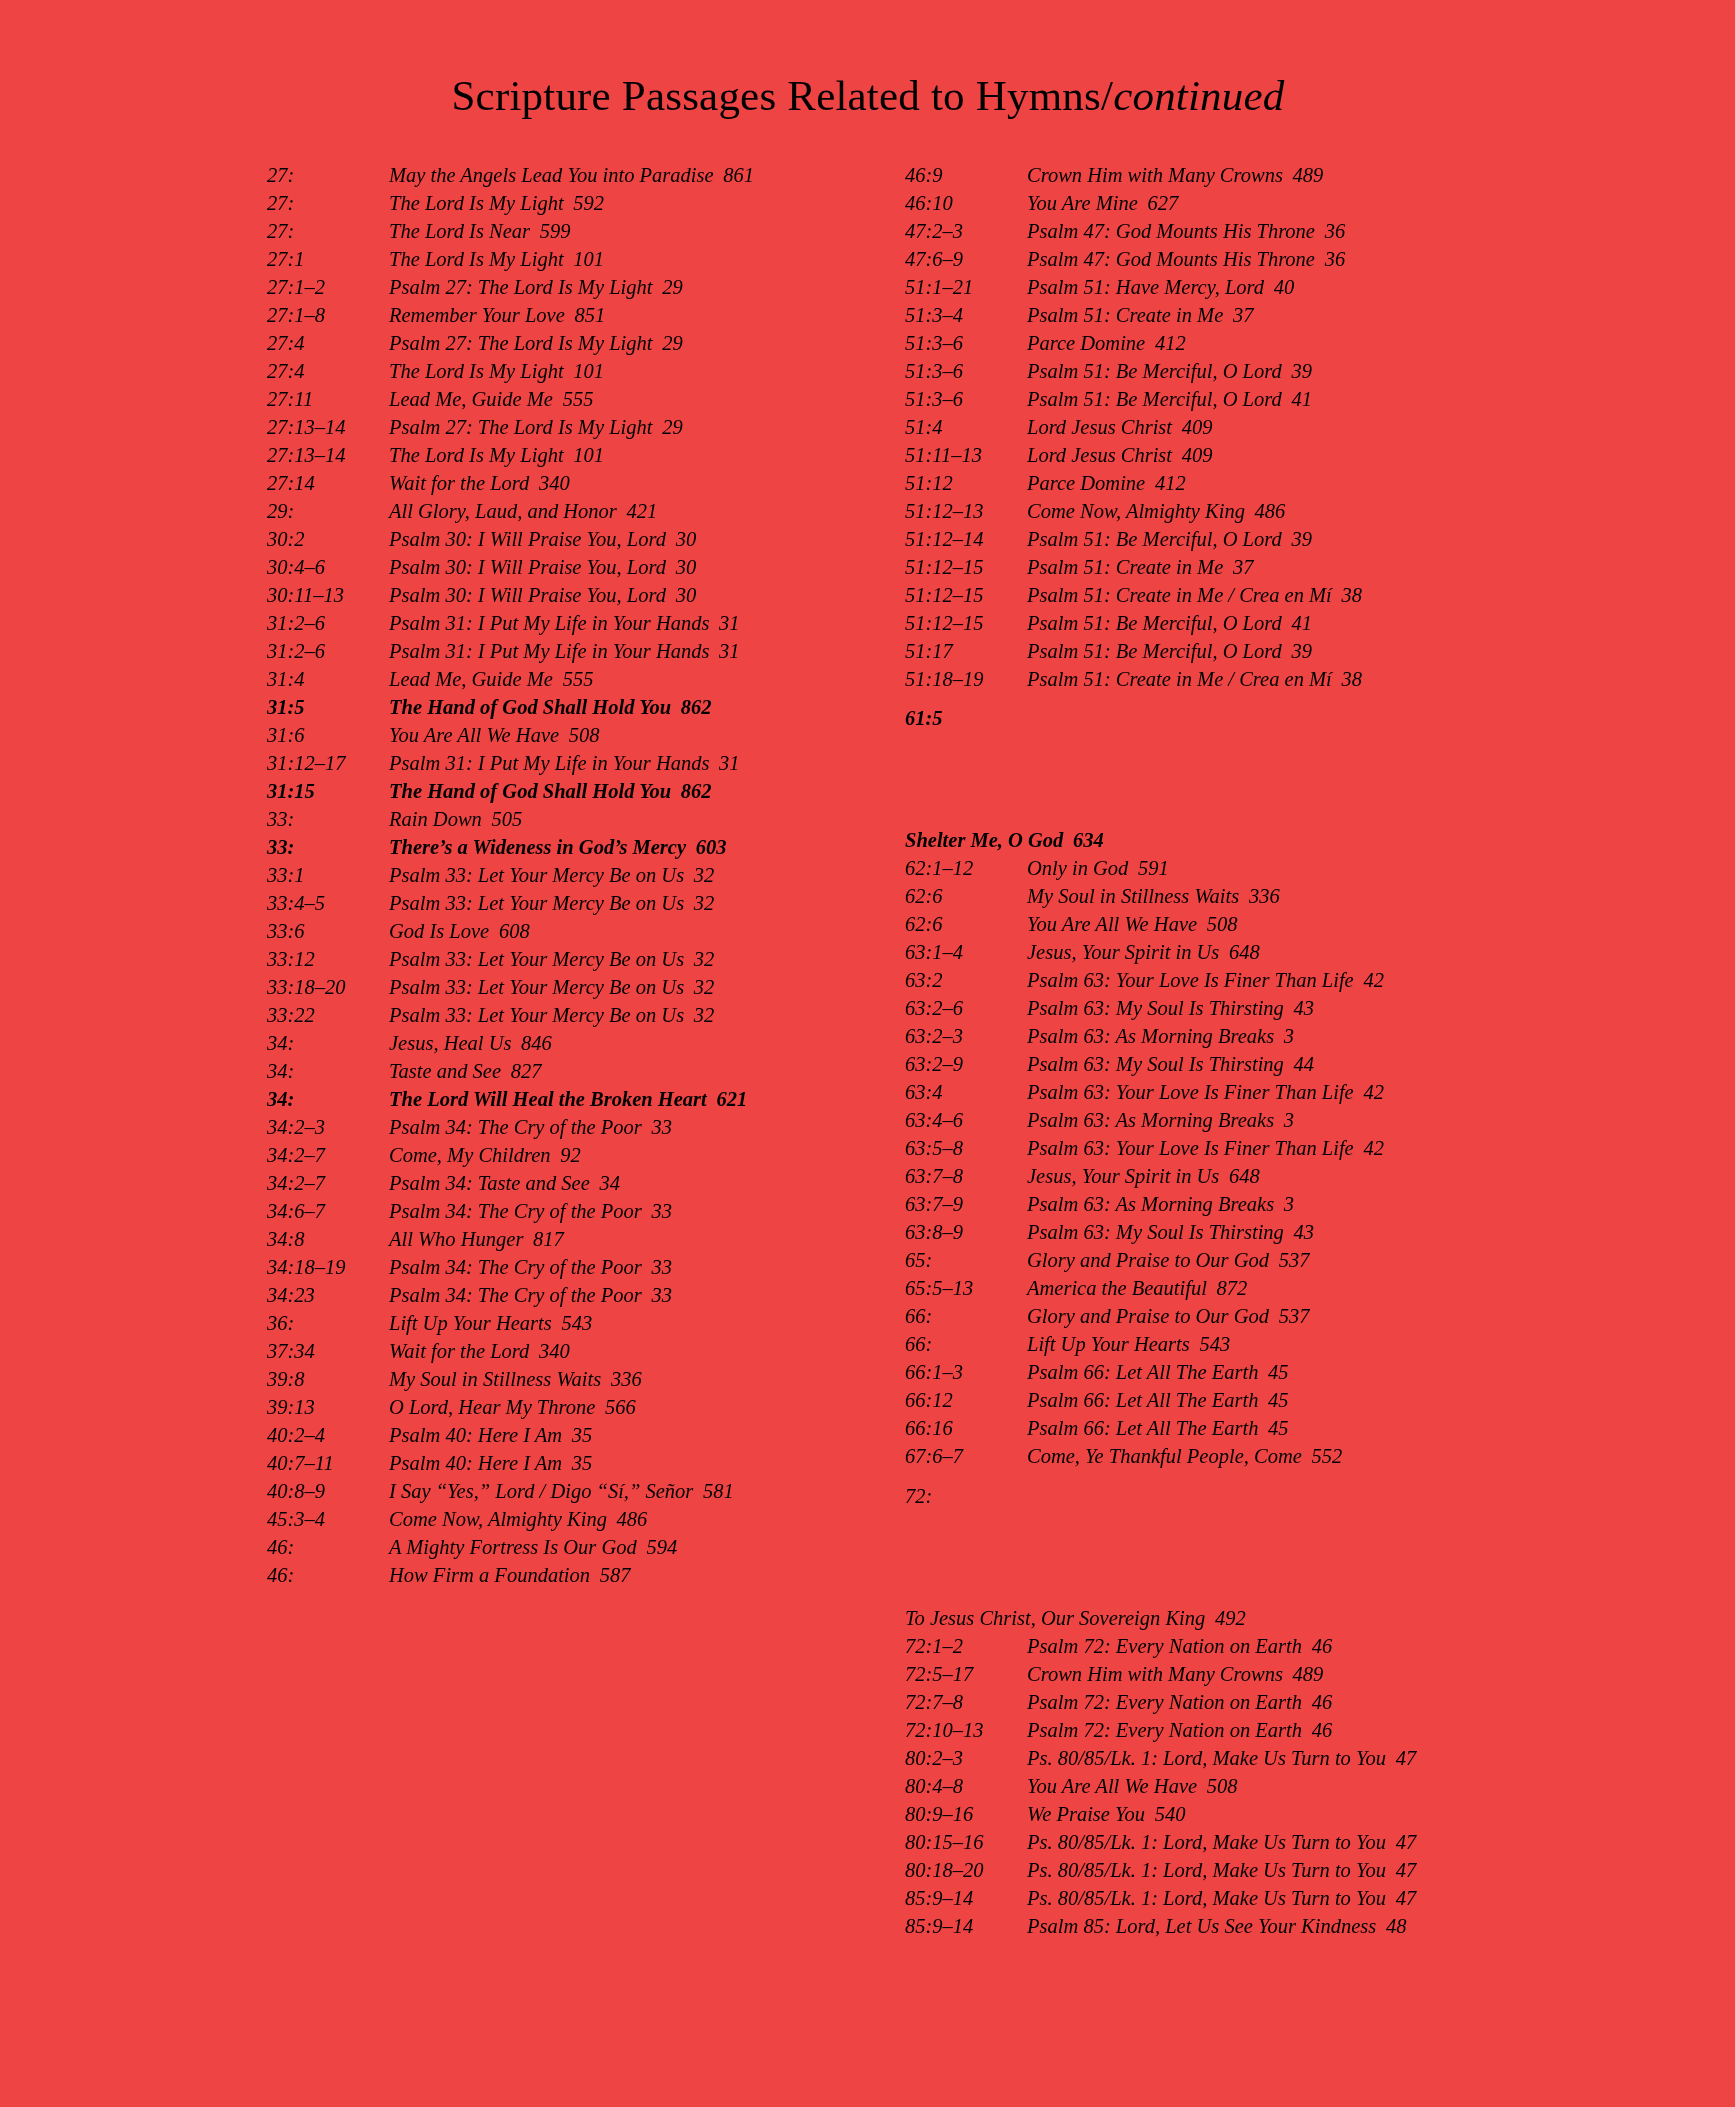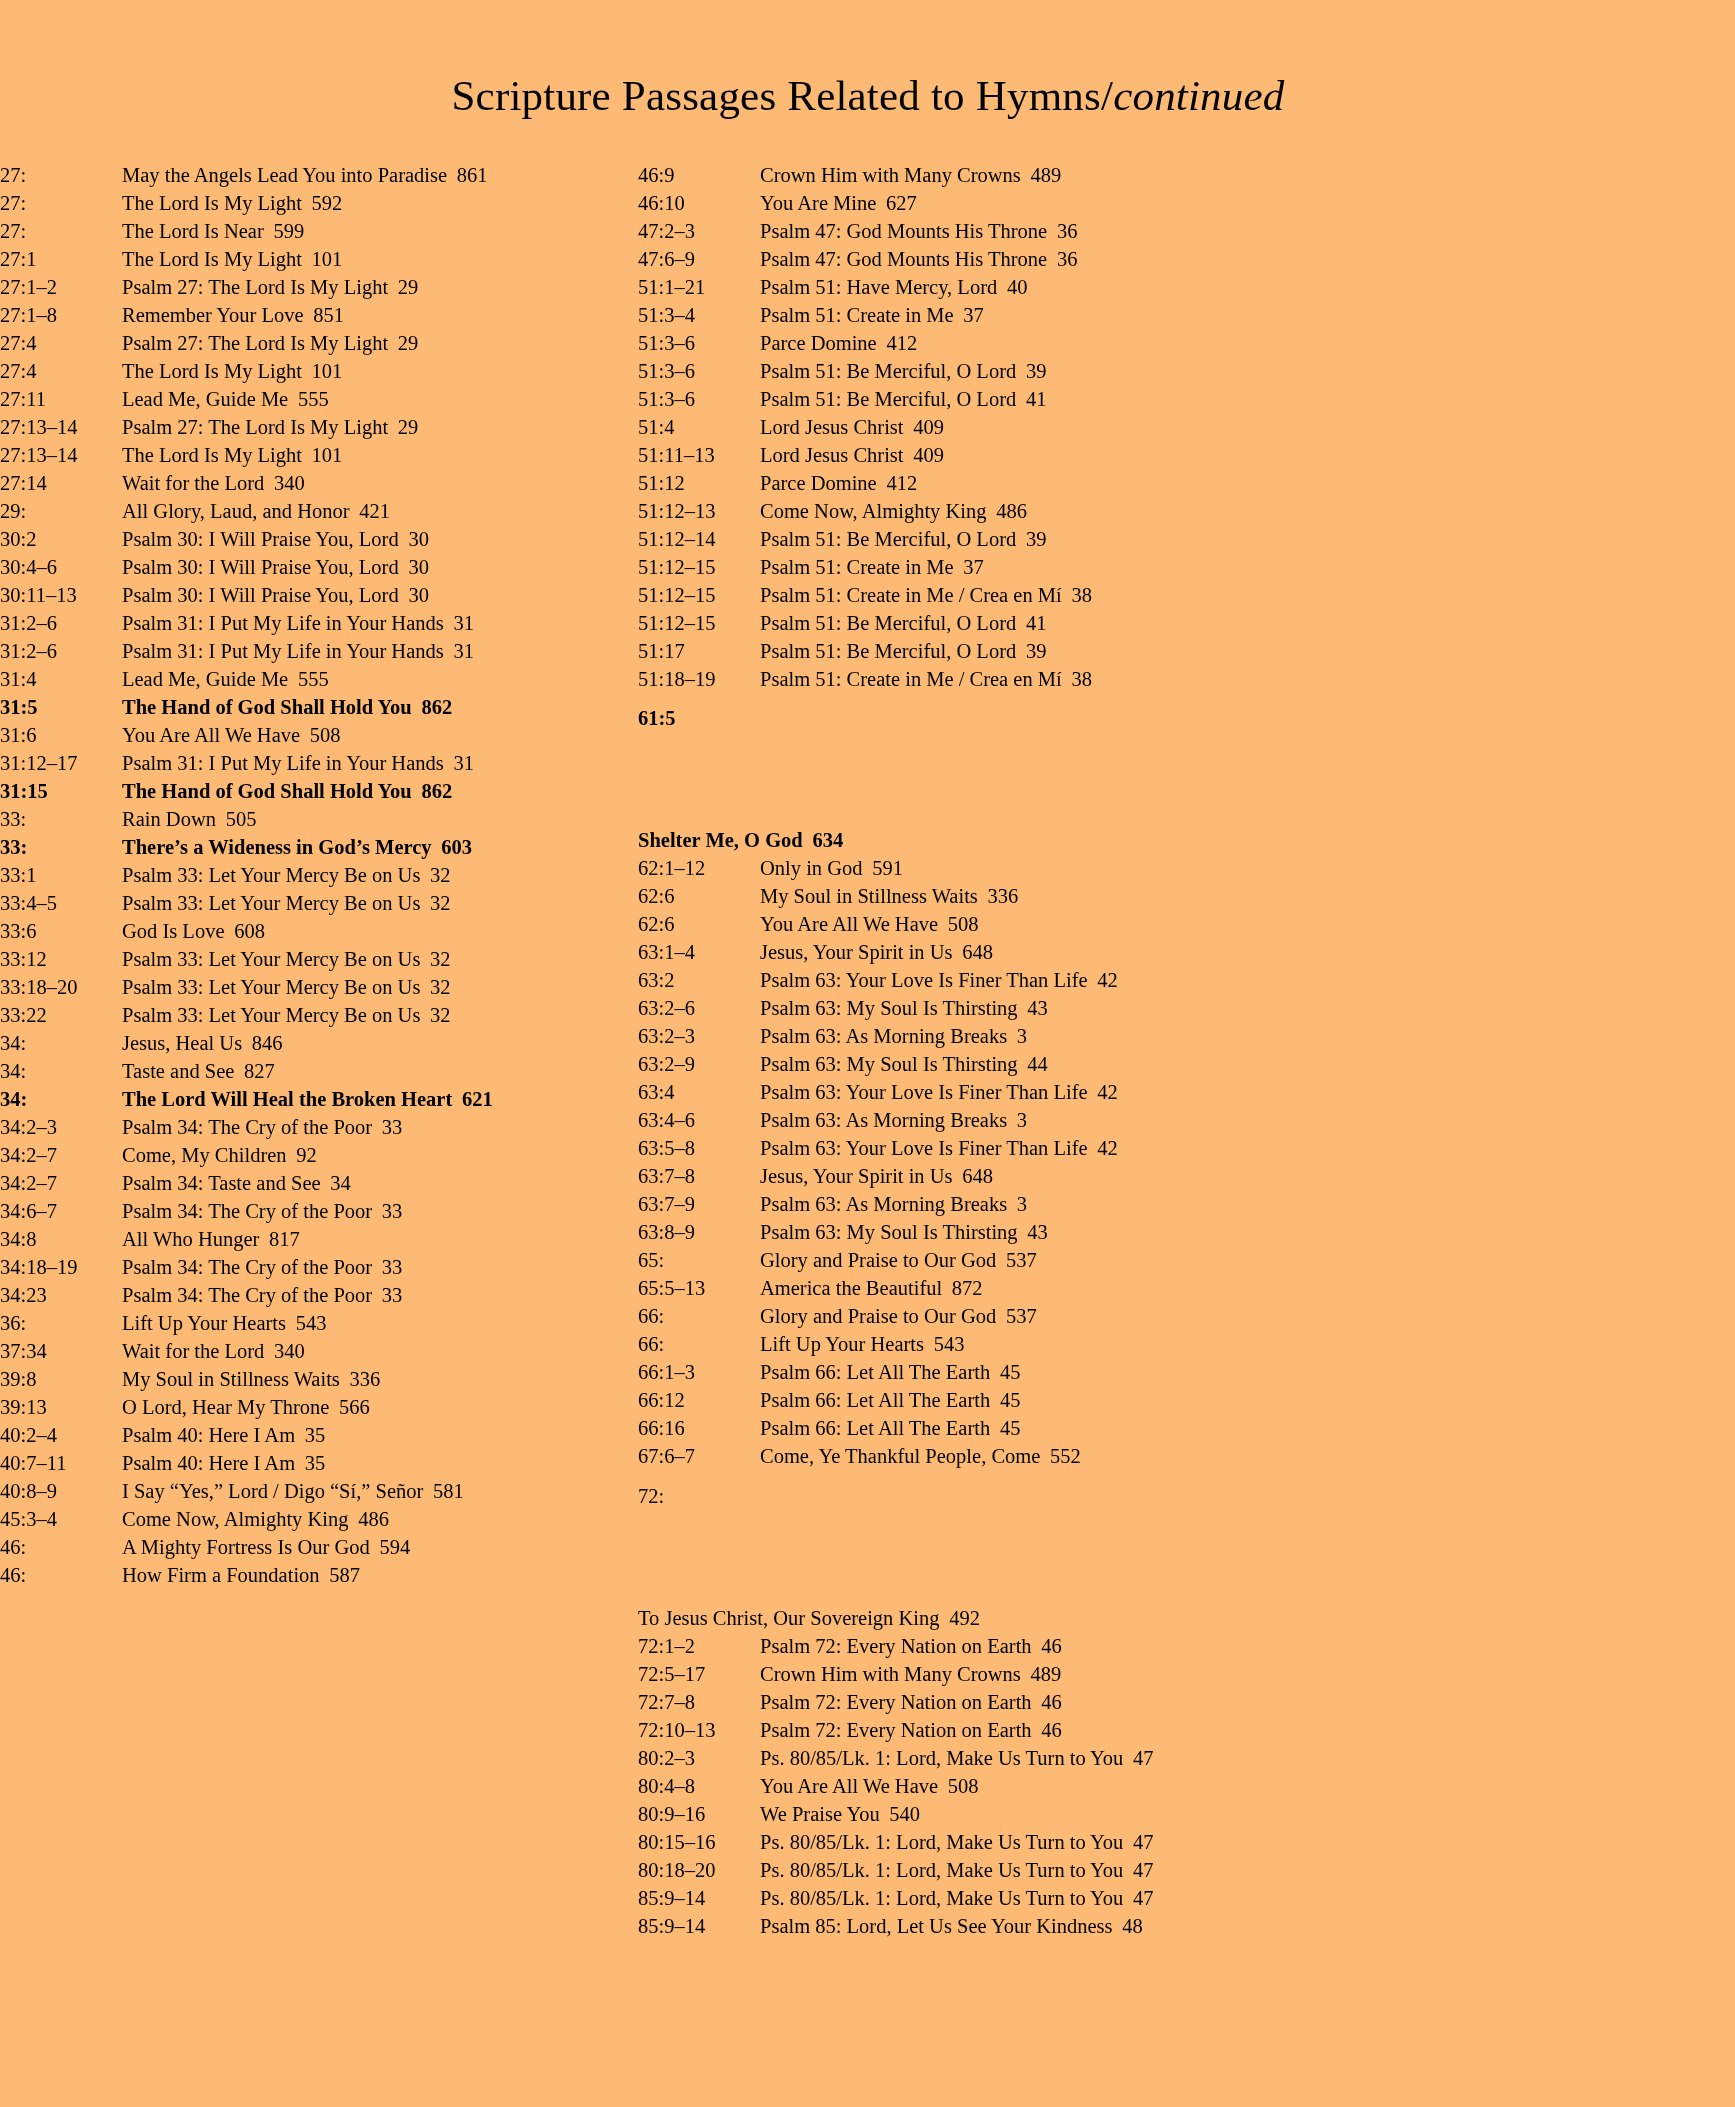--- a/index.html
+++ b/index.html
@@ -4,21 +4,21 @@
 <style>
   html, body {
     margin: 0;
     padding: 0;
     background: #ffffff;
   }
   .page {
     width: 1736px;
     height: 2108px;
     position: relative;
-    background: #fdba74;
+    background: #ef4444;
     font-family: "Liberation Serif", serif;
     color: #000000;
     box-sizing: border-box;
   }
   .page-title {
     position: absolute;
     top: 71px;
     left: 0;
     width: 100%;
     text-align: center;
@@ -28,22 +28,23 @@
   }
   .page-title .cont {
     font-style: italic;
   }
   .columns {
     position: absolute;
     top: 161px;
     left: 0;
     width: 100%;
     display: flex;
-    justify-content: flex-start;
+    justify-content: center;
     gap: 74px;
+    font-style: italic;
   }
   .column {
     width: 564px;
   }
   .entry {
     display: flex;
     align-items: flex-start;
     font-size: 20.5px;
     line-height: 28px;
     margin: 0;

